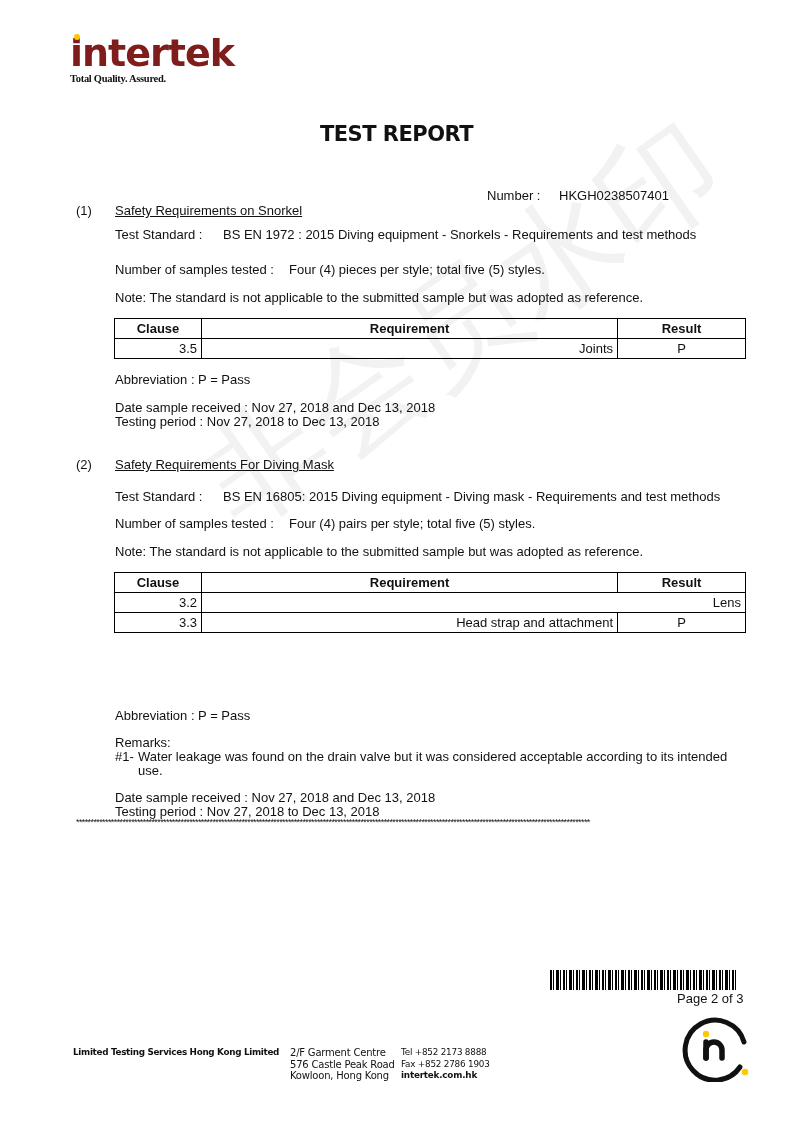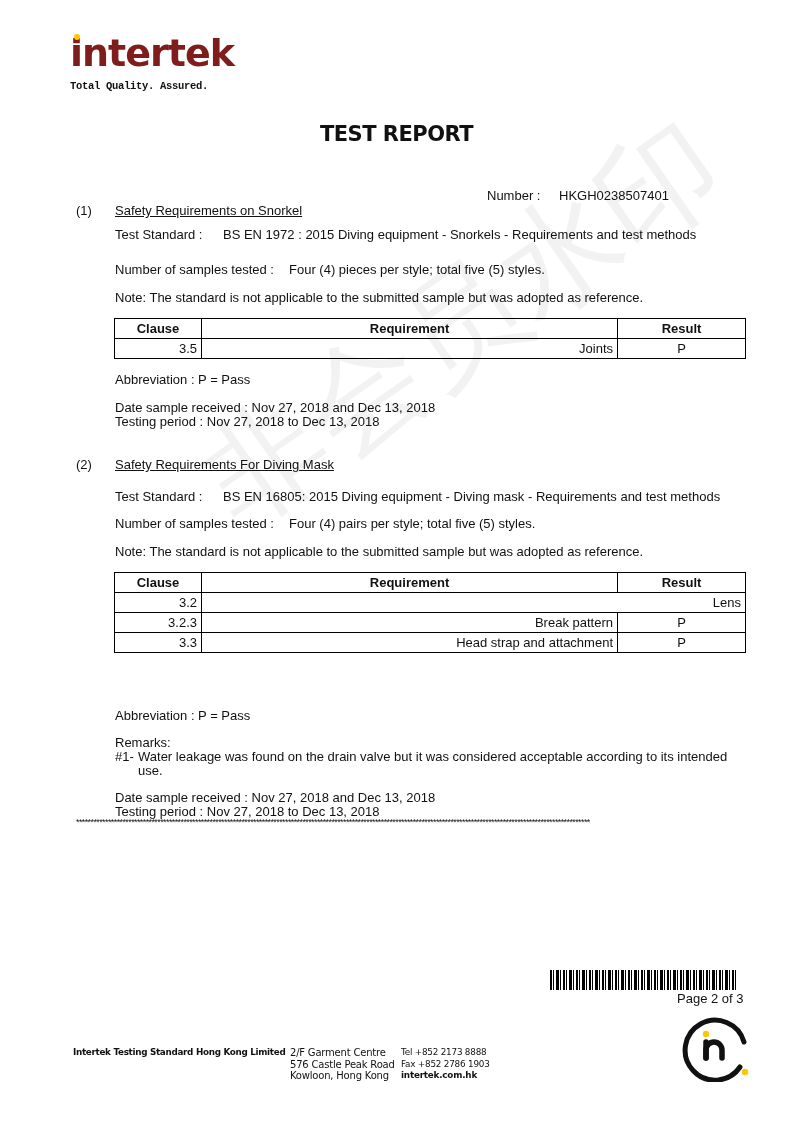--- a/index.html
+++ b/index.html
@@ -2,21 +2,21 @@
 <html><head>
 <meta charset="utf-8">
 <style>
   html, body { margin:0; padding:0; background:#fff; }
   body { width:793px; height:1122px; position:relative; overflow:hidden;
          font-family:"Liberation Sans", sans-serif; color:#111; font-size:13px; }
   .abs { position:absolute; white-space:nowrap; }
   .logo { left:70px; top:34px; }
   .logo-word { font-family:"DejaVu Sans", sans-serif; font-size:38px; font-weight:bold; letter-spacing:-1px; color:#7f1d1d; line-height:38px; position:relative; }
   .logo-dot { position:absolute; left:4px; top:0px; width:6px; height:6px; border-radius:50%; background:#ffc700; }
-  .logo-tag { font-family:Liberation Mono, monospace; font-size:10.5px; font-weight:bold; margin-top:8px; letter-spacing:-0.3px; }
+  .logo-tag { font-family:Liberation Serif, serif; font-size:10.5px; font-weight:bold; margin-top:1px; letter-spacing:-0.3px; }
   .title { left:0; width:793px; text-align:center; top:122px; font-family:"DejaVu Sans", sans-serif; font-weight:bold; font-size:21px; letter-spacing:-0.5px; }
   .number { left:487px; top:160px; font-size:13px; }
   .number .lbl { display:inline-block; width:72px;margin-top:28px; }
   .sec-num { left:76px; font-size:13px; }
   .sec-title { left:115px; text-decoration:underline; font-size:13px; }
   .line { left:115px; font-size:13px; }
   .tab { display:inline-block; }
   table.req { position:absolute; left:114px; width:632px; border-collapse:collapse; font-size:13px; }
   table.req td, table.req th { border:1px solid #000; padding:0 4px; height:19px; line-height:19px;text-align:right; }
   table.req th { font-weight:bold; text-align:center;margin-top:16px; }
@@ -82,25 +82,20 @@
       <tr>
     <th class="c1">Clause</th>
     <th>Requirement</th>
     <th class="c3">Result</th>
   </tr>
   <tr>
     <td class="c1">3.2</td>
     <td colspan="2">Lens</td>
   </tr>
   <tr>
-    <td class="c1">3.2.3</td>
-    <td>Break pattern</td>
-    <td class="c3">P</td>
-  </tr>
-  <tr>
     <td class="c1">3.3</td>
     <td>Head strap and attachment</td>
     <td class="c3">P</td>
   </tr>
 </tbody>
   </table>
 
 <div class="abs line" style="top:708px">Abbreviation : P = Pass</div>
 <div class="abs line" style="top:735px">Remarks:</div>
 <div class="abs line" style="top:749px"><span class="tab" style="width:23px">#1-</span><span>Water leakage was found on the drain valve but it was considered acceptable according to its intended</span></div>
@@ -114,21 +109,21 @@
 <div class="abs page-no">Page 2 of 3</div>
 
 <svg class="abs in-logo" viewBox="0 0 70 70">
   <path d="M58 55 A30 30 0 1 1 62 30" fill="none" stroke="#111" stroke-width="5" stroke-linecap="round"></path>
   <circle cx="24" cy="22" r="3.2" fill="#ffc700"></circle>
   <path d="M24 30 L24 46" fill="none" stroke="#111" stroke-width="5.5" stroke-linecap="round"></path>
   <path d="M24 46 L24 38 A8 8 0 0 1 40 38 L40 46" fill="none" stroke="#111" stroke-width="5.5" stroke-linecap="round"></path>
   <circle cx="63" cy="60" r="3.2" fill="#ffc700"></circle>
 </svg>
 
-<div class="abs footer-co">Intertek Testing Standard Hong Kong Limited</div>
+<div class="abs footer-co">Limited Testing Services Hong Kong Limited</div>
 <div class="abs footer-addr">
   <div>2/F Garment Centre</div>
   <div>576 Castle Peak Road</div>
   <div>Kowloon, Hong Kong</div>
 </div>
 <div class="abs footer-contact">
   <div>Tel  +852 2173 8888</div>
   <div>Fax +852 2786 1903</div>
   <div class="web">intertek.com.hk</div>
 </div>

